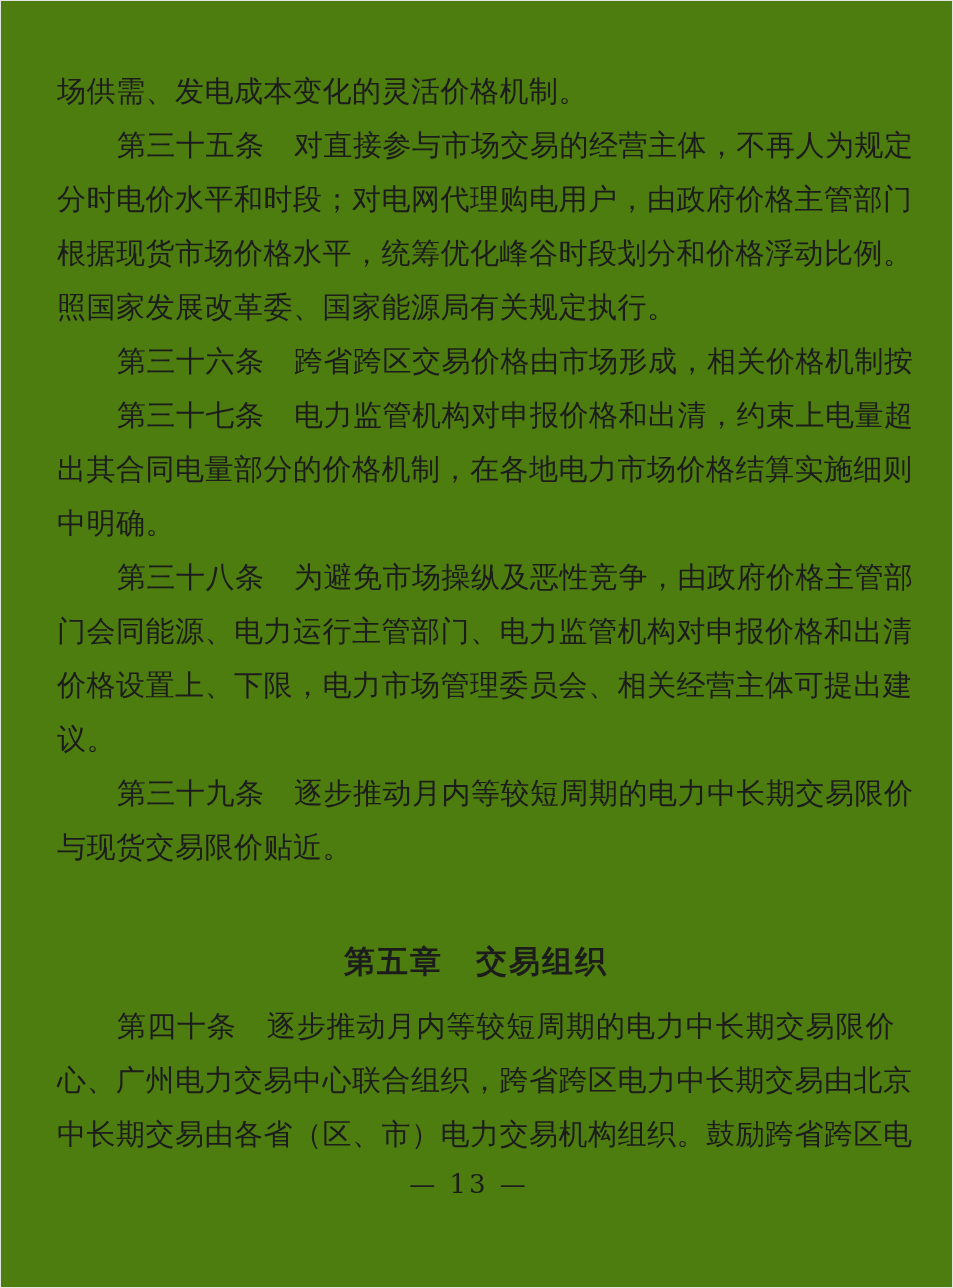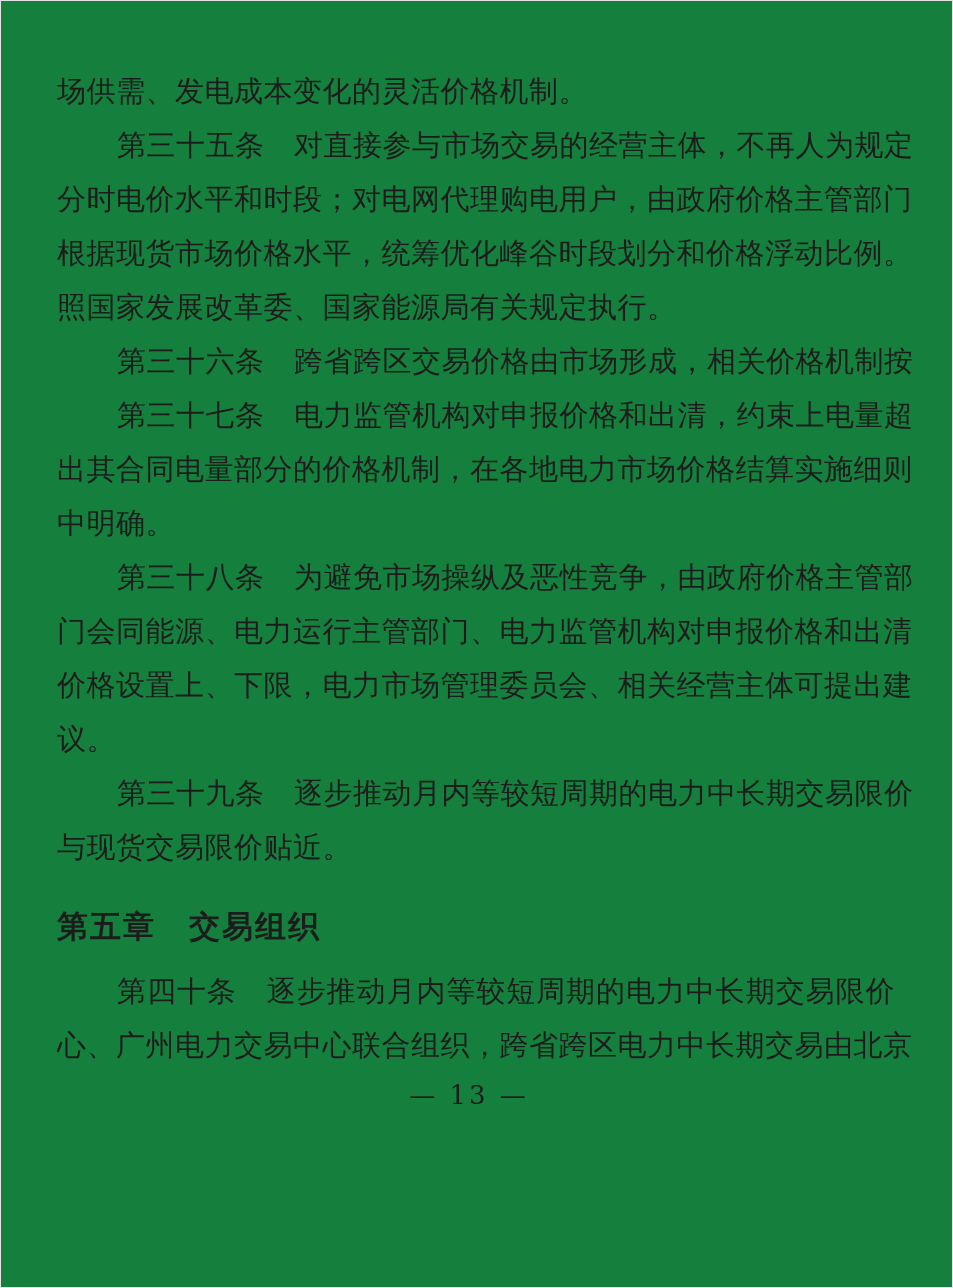--- a/index.html
+++ b/index.html
@@ -5,41 +5,41 @@
   html, body {
     margin: 0;
     padding: 0;
     background: #ffffff;
   }
   .page {
     position: relative;
     width: 953px;
     height: 1288px;
     box-sizing: border-box;
-    background: #15803d;
+    background: #4d7c0f;
     box-shadow: inset 0 0 0 1px #e4e4e4;
     padding: 64px 58px 0 57px;
     font-family: "DejaVu Serif", "Liberation Serif", serif;
     color: #1c1c1c;
     overflow: hidden;
   }
   .line {
     font-size: 29px;
     line-height: 54px;
     letter-spacing: 0.5px;
     text-align: justify;
     text-justify: inter-character;
     white-space: nowrap;
   }
   .j { text-align-last: justify; }
   .l { text-align-last: left; }
   .ind { text-indent: 60px; }
   .chapter {
-    margin-top: 28px;
-    text-align: left;
+    margin-top: 63px;
+    text-align: center;
     font-family: "DejaVu Sans", "Liberation Sans", sans-serif;
     font-weight: 700;
     font-size: 31px;
     line-height: 48px;
     letter-spacing: 2px;
   }
   .section {
     text-align: center;
     font-size: 29px;
     line-height: 48px;
@@ -73,16 +73,17 @@
   <div class="line j">门会同能源、电力运行主管部门、电力监管机构对申报价格和出清</div>
   <div class="line j">价格设置上、下限，电力市场管理委员会、相关经营主体可提出建</div>
   <div class="line l">议。</div>
   <div class="line j ind">第三十九条　逐步推动月内等较短周期的电力中长期交易限价</div>
   <div class="line l">与现货交易限价贴近。</div>
 
   <div class="chapter">第五章　交易组织</div>
 
   <div class="line j ind resume">第四十条　逐步推动月内等较短周期的电力中长期交易限价</div>
   <div class="line j">心、广州电力交易中心联合组织，跨省跨区电力中长期交易由北京</div>
+  <div class="line j">中长期交易由各省（区、市）电力交易机构组织。鼓励跨省跨区电</div>
 
   <div class="pageno">— 13 —</div>
 
 </div>
 
 </body></html>

